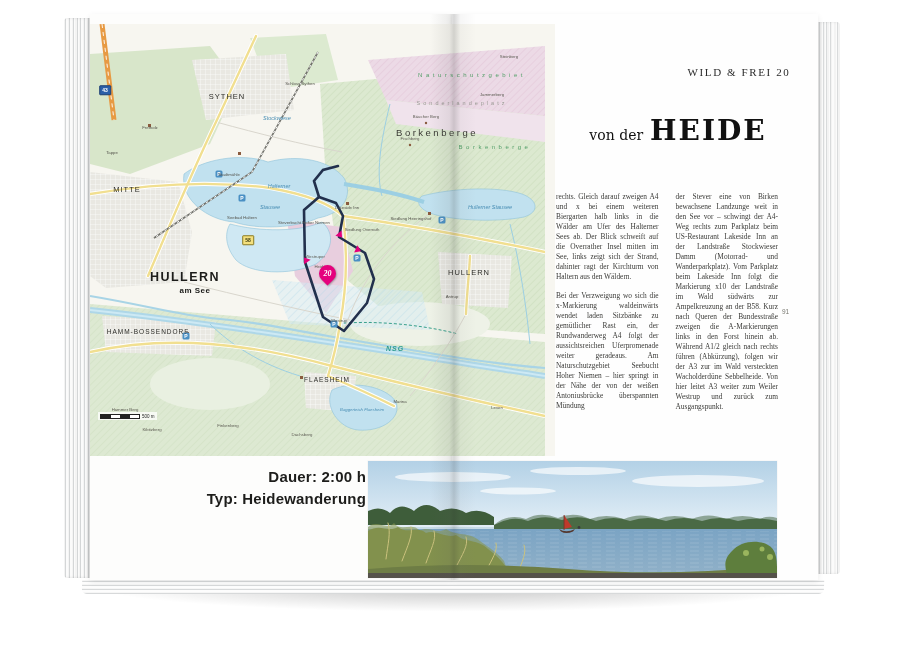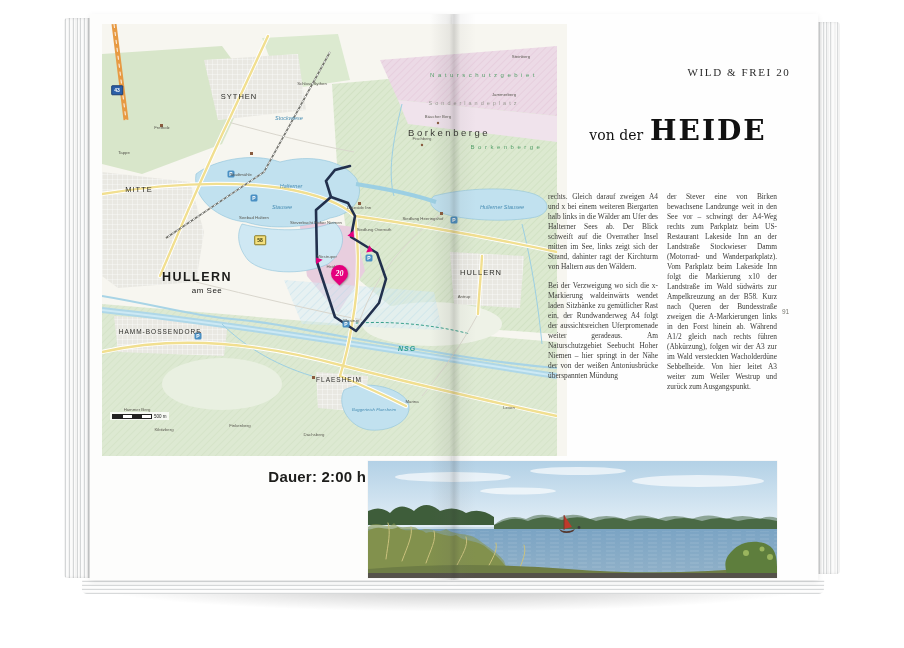--- a/index.html
+++ b/index.html
@@ -17,28 +17,28 @@
     box-shadow:inset 2px 0 3px rgba(0,0,0,.10);}
   .edge-bottom{position:absolute;left:18px;top:566px;width:742px;height:14px;transform:skewX(-2deg);
     background:repeating-linear-gradient(180deg,#f6f6f6 0 1.4px,#d7d9da 1.4px 2.4px,#fdfdfd 2.4px 4px);
     border-radius:0 0 5px 5px;}
   .page{position:absolute;top:0;height:566px;background:#fdfdfc;}
   .page-left{left:26px;width:362px;box-shadow:0 2px 6px rgba(0,0,0,.08);}
   .page-right{left:388px;width:366px;background:#fefefe;box-shadow:0 2px 6px rgba(0,0,0,.08);}
   .gutter{position:absolute;left:366px;top:0;width:46px;height:566px;z-index:40;pointer-events:none;
     background:linear-gradient(90deg,rgba(0,0,0,0) 0%,rgba(90,90,90,.10) 42%,rgba(60,60,60,.20) 52%,rgba(120,120,120,.06) 66%,rgba(0,0,0,0) 100%);}
   
-  .map{position:absolute;left:38px;top:10px;width:455px;height:432px;overflow:hidden;background:#f7f6f0;padding-left:10px;}
+  .map{position:absolute;left:26px;top:10px;width:455px;height:432px;overflow:hidden;background:#f7f6f0;padding-left:10px;}
   .map svg{position:absolute;left:0;top:0;}
   .lbl{position:absolute;transform:translate(-50%,-50%);white-space:nowrap;color:#4c4c45;
        font-size:5px;line-height:1;z-index:10;}
   .lbl.tiny{font-size:4.3px;color:#55544d;}
   .lbl.town{font-size:7.5px;letter-spacing:1px;color:#2c2c28;}
   .lbl.city{font-size:12.5px;font-weight:bold;letter-spacing:1.5px;color:#1c1c1a;}
-  .lbl.city2{font-size:8px;font-weight:normal;letter-spacing:.5px;color:#1c1c1a;}
+  .lbl.city2{font-size:8px;font-weight:bold;letter-spacing:.5px;color:#1c1c1a;}
   .lbl.water{font-style:italic;color:#4a8fb5;font-size:5.5px;}
   .lbl.green-sp{color:#55a06a;letter-spacing:3.5px;font-size:6px;}
   .lbl.gray-sp{color:#9b9b95;letter-spacing:3px;font-size:5.5px;}
   .lbl.nsg{color:#2e9c8e;font-weight:bold;font-style:italic;font-size:7px;letter-spacing:1px;}
   .lbl.berg{font-size:4.3px;color:#5c5b52;}
   .lbl.big-sp{font-size:9.5px;letter-spacing:2.5px;color:#3a3a35;}
   .p-icon{position:absolute;width:7px;height:7px;background:#4a90c4;color:#fff;border-radius:1.5px;
       font-size:5px;font-weight:bold;text-align:center;line-height:7px;z-index:9;transform:translate(-50%,-50%);}
   .badge{position:absolute;transform:translate(-50%,-50%);font-size:5px;font-weight:bold;z-index:11;
       padding:.5px 2px;border-radius:1px;line-height:1.3;}
@@ -57,21 +57,21 @@
   
   .wf-header{position:absolute;left:585px;top:52px;width:180px;text-align:center;z-index:5;
       font-family:"Liberation Serif",serif;font-weight:normal;font-size:11px;letter-spacing:1.6px;color:#2b2b2b;}
   .title{position:absolute;left:486px;top:100px;width:256px;text-align:center;z-index:5;
       font-family:"DejaVu Serif",serif;color:#111;}
   .title .line{display:flex;justify-content:center;align-items:baseline;gap:7px;}
   .title .small{font-size:14px;}
   .title .big{font-size:28px;font-weight:bold;letter-spacing:2px;}
   .cols{position:absolute;left:484px;top:178px;width:230px;display:flex;gap:9px;z-index:5;}
   .col{width:110px;font-family:"Liberation Serif",serif;font-size:7.4px;line-height:10px;
-      color:#3b3b38;text-align:justify;}
+      color:#3b3b38;text-align:justify;margin-left:8px;}
   .col p{margin:0 0 9px 0;}
   .pagenum{position:absolute;left:718px;top:294px;font-size:6.5px;color:#77776f;z-index:5;}
   
   .info{position:absolute;left:130px;top:452px;width:172px;text-align:right;z-index:5;
       font-size:15px;line-height:22px;color:#1d1d1b;font-weight:bold;letter-spacing:.2px;}
   .photo{position:absolute;left:304px;top:447px;width:409px;height:117px;z-index:6;overflow:hidden;
       box-shadow:0 0 0 .5px rgba(0,0,0,.05);}
 </style>
 </head>
 <body>
@@ -275,20 +275,21 @@
     </div>
     <div class="col">
       <p>der Stever eine von Birken bewachsene Landzunge weit in den See vor – schwingt der A4-Weg rechts zum Parkplatz beim US-Restaurant Lakeside Inn an der Landstraße Stockwieser Damm (Motorrad- und Wanderparkplatz). Vom Parkplatz beim Lakeside Inn folgt die Markierung x10 der Landstraße im Wald südwärts zur Ampelkreuzung an der B58. Kurz nach Queren der Bundesstraße zweigen die A-Markierungen links in den Forst hinein ab. Während A1/2 gleich nach rechts führen (Abkürzung), folgen wir der A3 zur im Wald versteckten Wacholderdüne Sebbelheide. Von hier leitet A3 weiter zum Weiler Westrup und zurück zum Ausgangspunkt.</p>
     </div>
   </div>
 
   <div class="pagenum">91</div>
 
   <div class="info">
     <div>Dauer: 2:00 h</div>
+    <div>Typ: Heidewanderung</div>
   </div>
 
   <div class="photo">
     <svg width="409" height="117" viewBox="0 0 409 117">
       <defs>
         <linearGradient id="sky" x1="0" y1="0" x2="0" y2="1">
           <stop offset="0" stop-color="#b3d1e6"></stop>
             <stop offset="1" stop-color="#e7f1f8"></stop>
         </linearGradient>
         <linearGradient id="wat" x1="0" y1="0" x2="0" y2="1">

